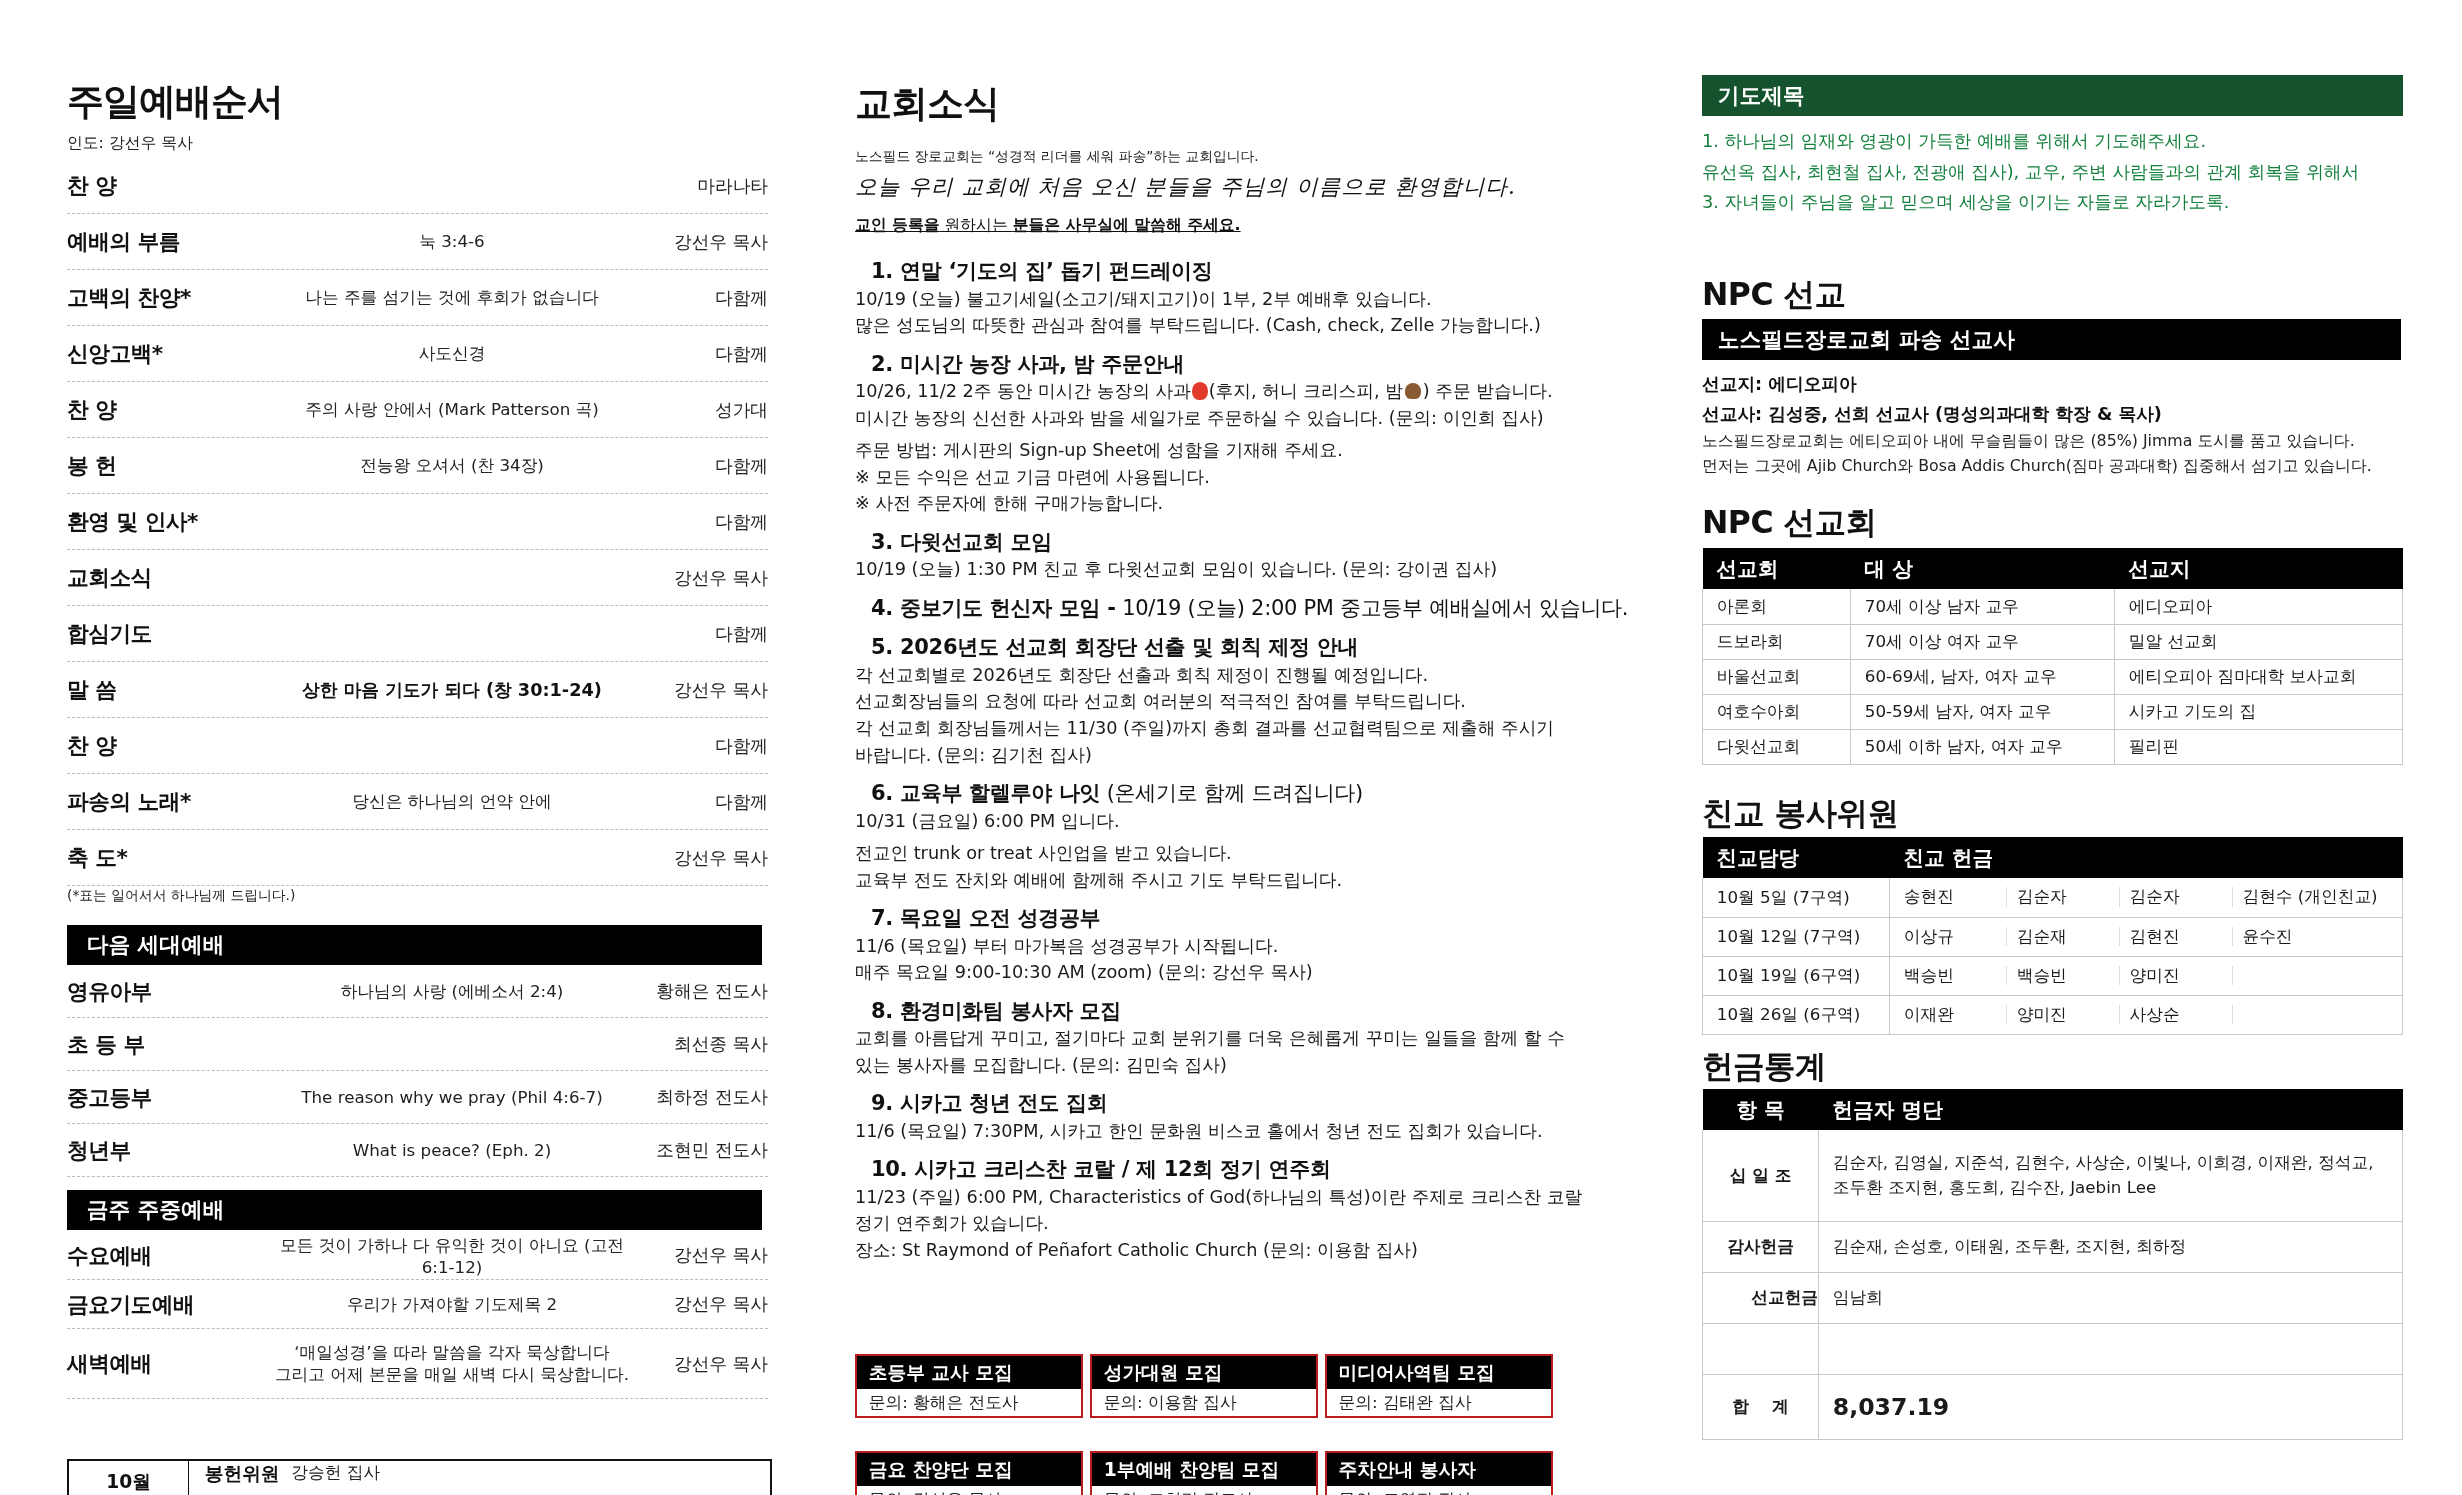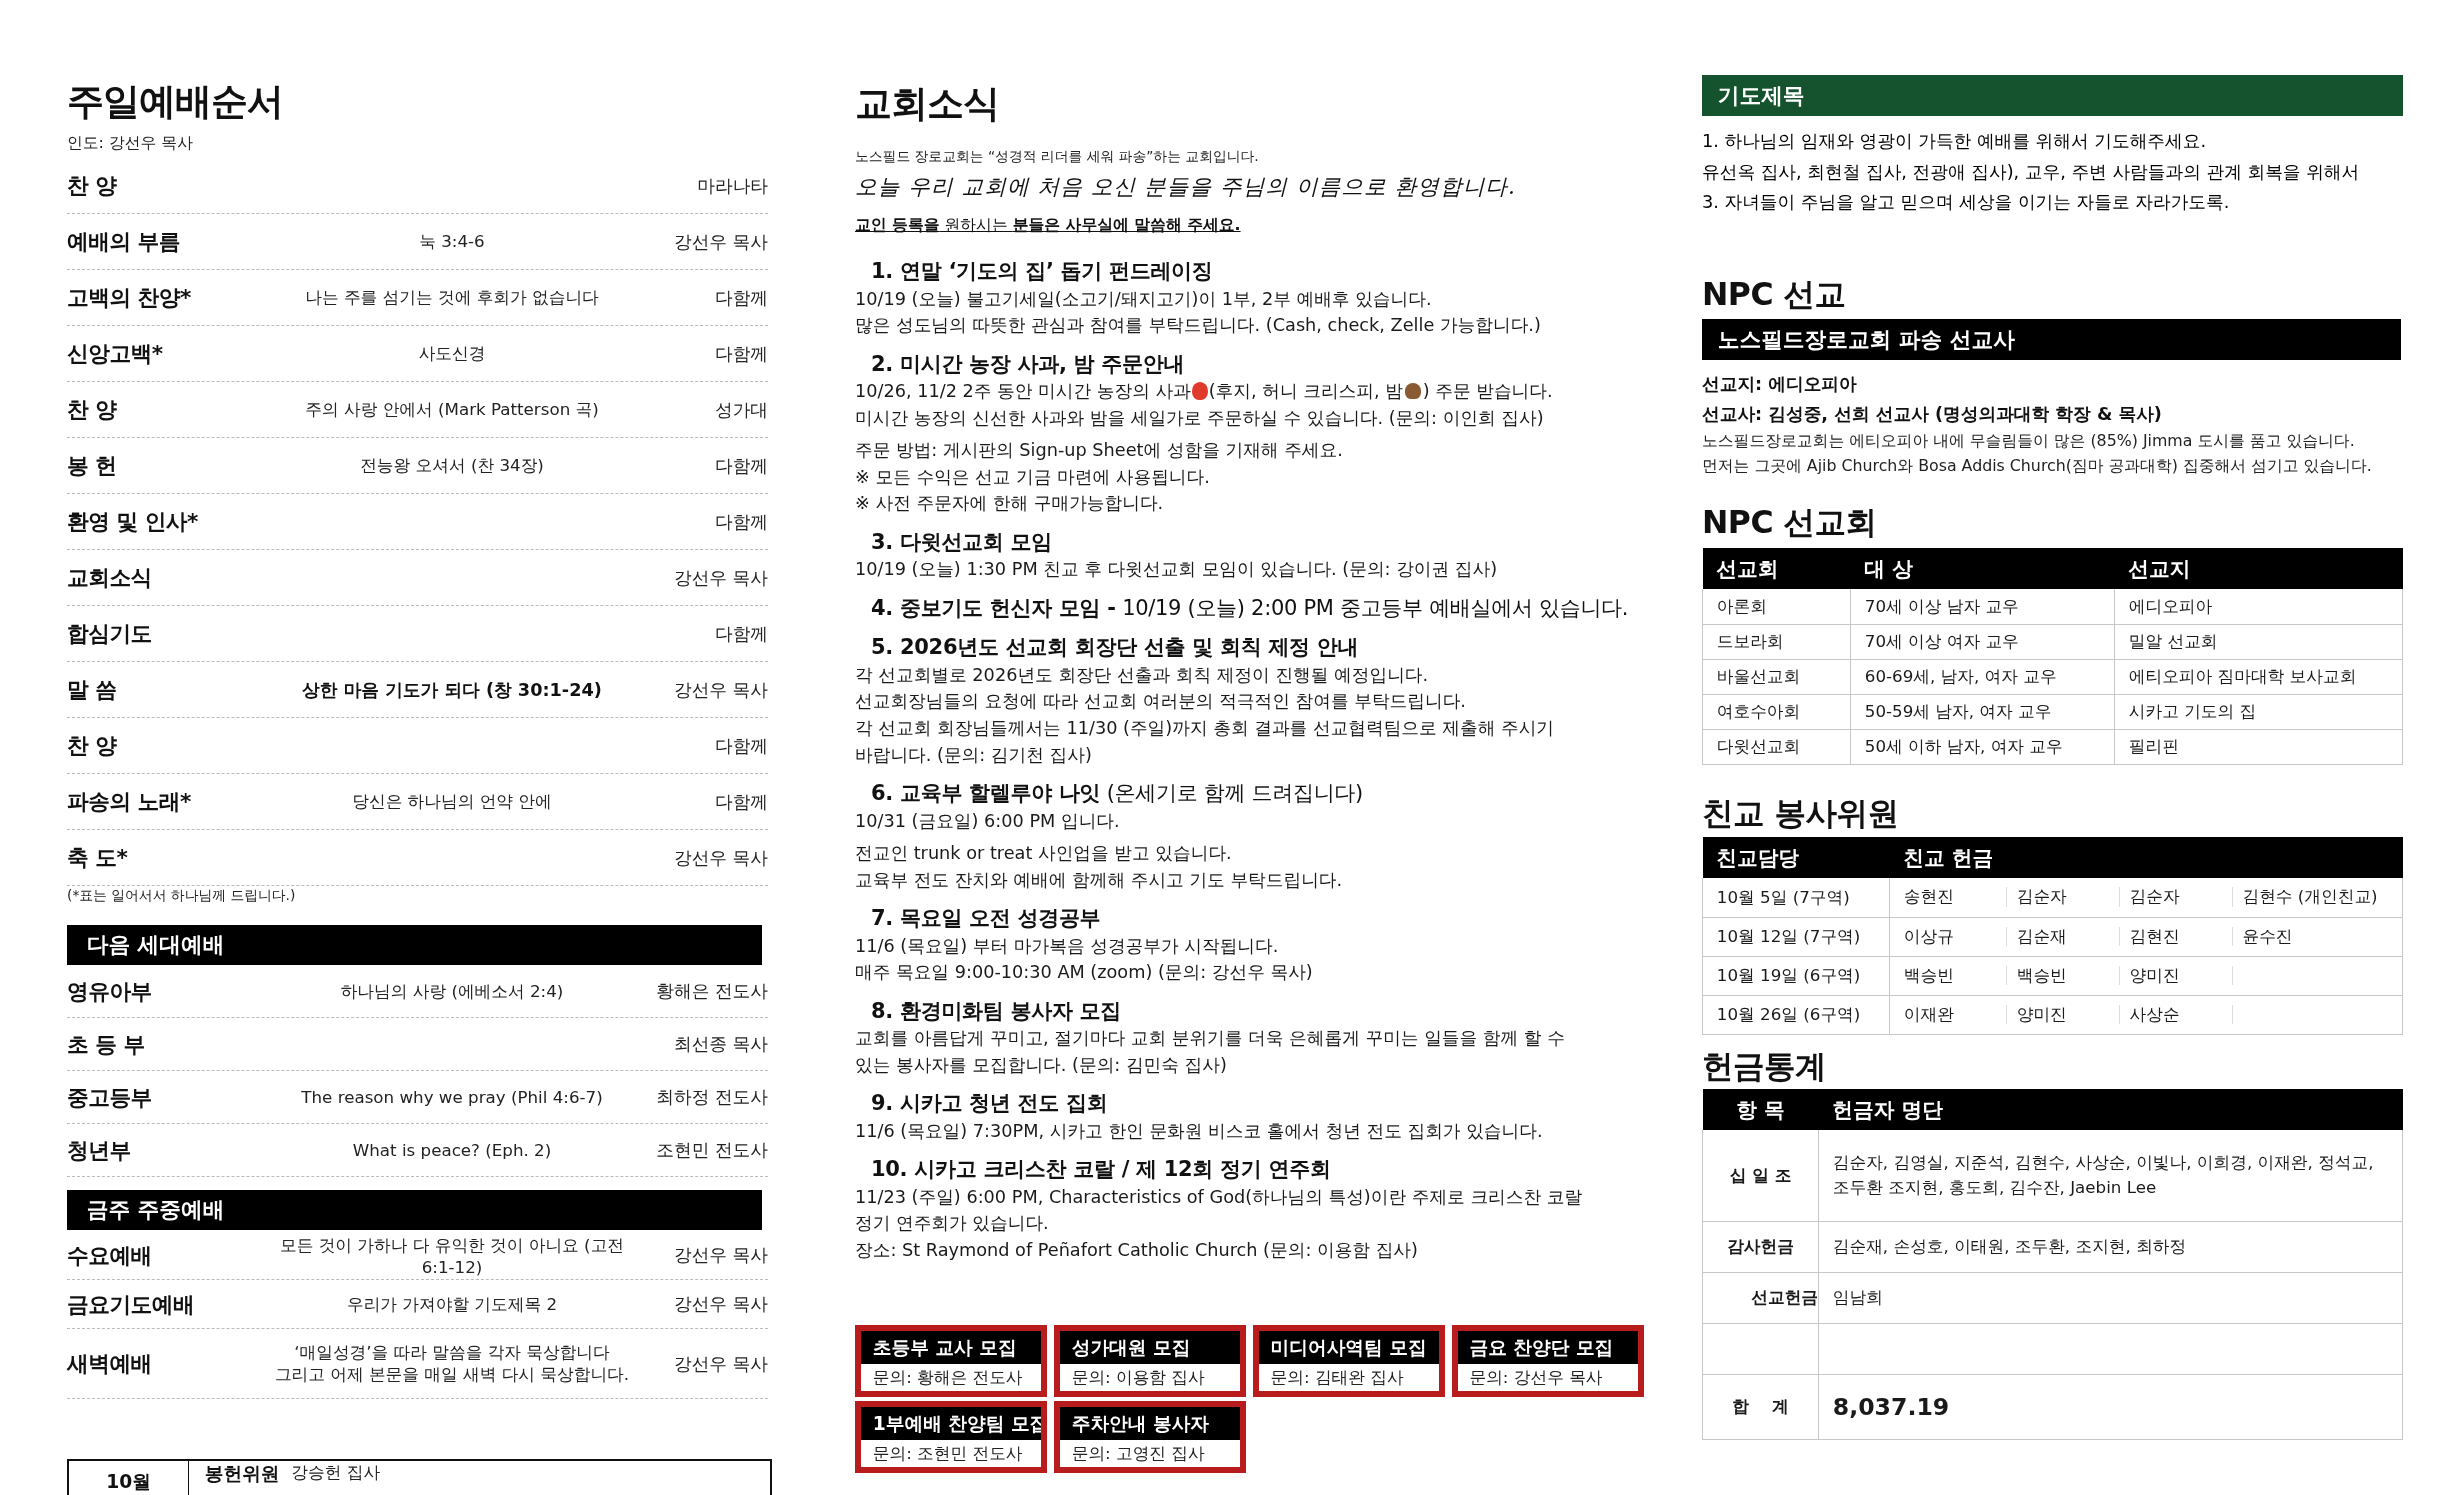--- a/index.html
+++ b/index.html
@@ -44,27 +44,27 @@
   .register b { font-weight: bold; }
   .news { position: absolute; top: 258px; left: 0; width: 778px; }
   .item { margin-bottom: 11.8px; }
   .item-title { font-size: 21px; font-weight: bold; line-height: 27.6px; letter-spacing: -0.3px; margin-left: 16px; }
   .item-title .normal { font-weight: normal; }
   .item-line { font-size: 17.7px; line-height: 26.6px; color: #1a1a1a; }
   .item-gap { height: 5.9px; }
   .apple { display: inline-block; width: 15.8px; height: 17.7px; background: #e03a2a; border-radius: 50% 50% 45% 45%; vertical-align: -3px; margin: 0 1px; }
   .chestnut { display: inline-block; width: 15.8px; height: 15.8px; background: #8a5a32; border-radius: 50% 50% 40% 40%; vertical-align: -2px; margin: 0 2px; }
   .recruit { position: absolute; top: 1325px; left: 0; width: 808px; display: flex; flex-wrap: wrap; gap: 4.9px 6.9px; }
-  .rbox { width: 192px; border: 6px solid #b91c1c; }
+  .rbox { width: 228px; border: 2px solid #b91c1c; margin-top: 29px; }
   .rbox .rh { background: #000; color: #fff; font-weight: bold; font-size: 18.7px; height: 33px; line-height: 33px; padding-left: 11.8px; white-space: nowrap; overflow: hidden; }
   .rbox .rb { font-size: 16.7px; height: 26.6px; line-height: 26.6px; padding-left: 11.8px; color: #222; }
 
   
   .gray-bar { position: absolute; top: 75px; left: 0; width: 701px; height: 41px; background: #14532d; color: #fff; font-size: 21.7px; font-weight: bold; line-height: 41px; padding-left: 15.8px; }
-  .prayer { position: absolute; top: 126px; left: 0; font-size: 17.7px; line-height: 30.5px; color: #000000; }
+  .prayer { position: absolute; top: 126px; left: 0; font-size: 17.7px; line-height: 30.5px; color: #15803d; }
   .r-title { font-size: 31.5px; font-weight: bold; letter-spacing: -0.5px; position: absolute; left: 0; }
   .npc-bar { position: absolute; top: 319px; left: 0; width: 699px; height: 41px; background: #000; color: #fff; font-size: 21.7px; font-weight: bold; line-height: 41px; padding-left: 15.8px; }
   .npc-info { position: absolute; top: 370px; left: 0; }
   .npc-info .b { font-size: 17.7px; font-weight: bold; line-height: 29.6px; }
   .npc-info .s { font-size: 15.8px; line-height: 24.6px; color: #222; }
 
   table { border-collapse: collapse; }
   .tbl { position: absolute; left: 0; width: 701px; }
   .tbl th { background: #000; color: #fff; font-size: 20.7px; font-weight: bold; text-align: left; height: 41px; padding-left: 13.8px; }
   .tbl td { font-size: 16.7px; border-bottom: 1.5px solid #c8c8c8; border-right: 1.5px solid #c8c8c8; padding-left: 13.8px; height: 35px; color: #1a1a1a; }

